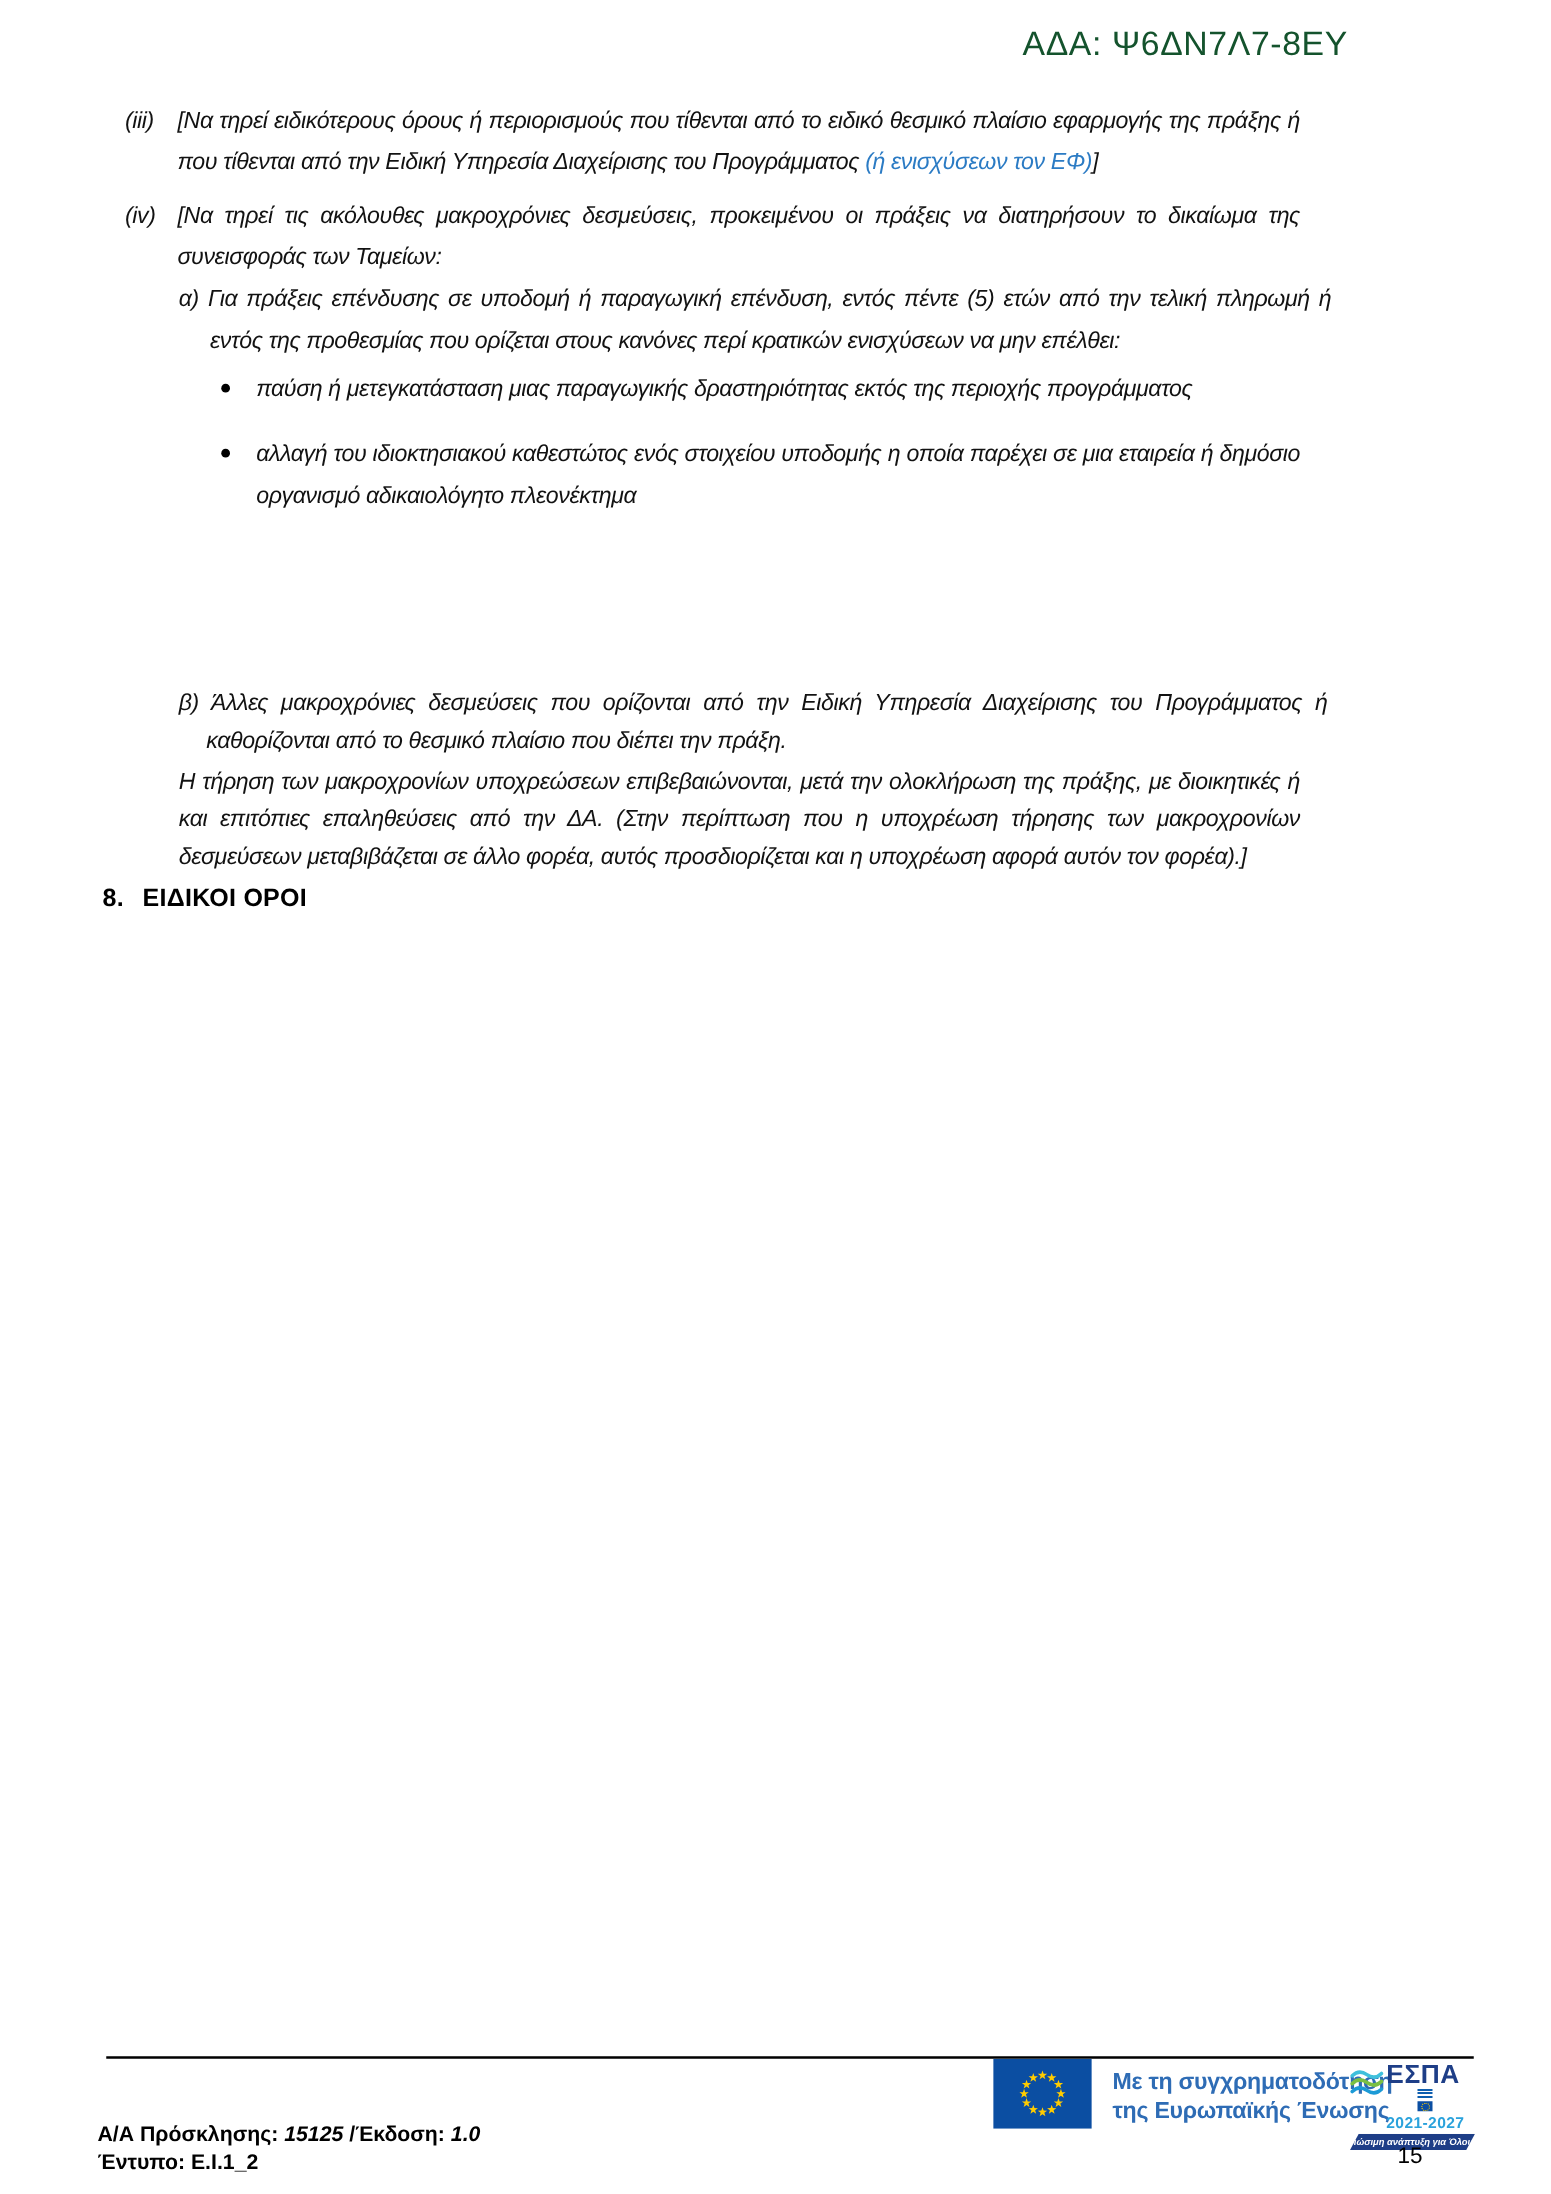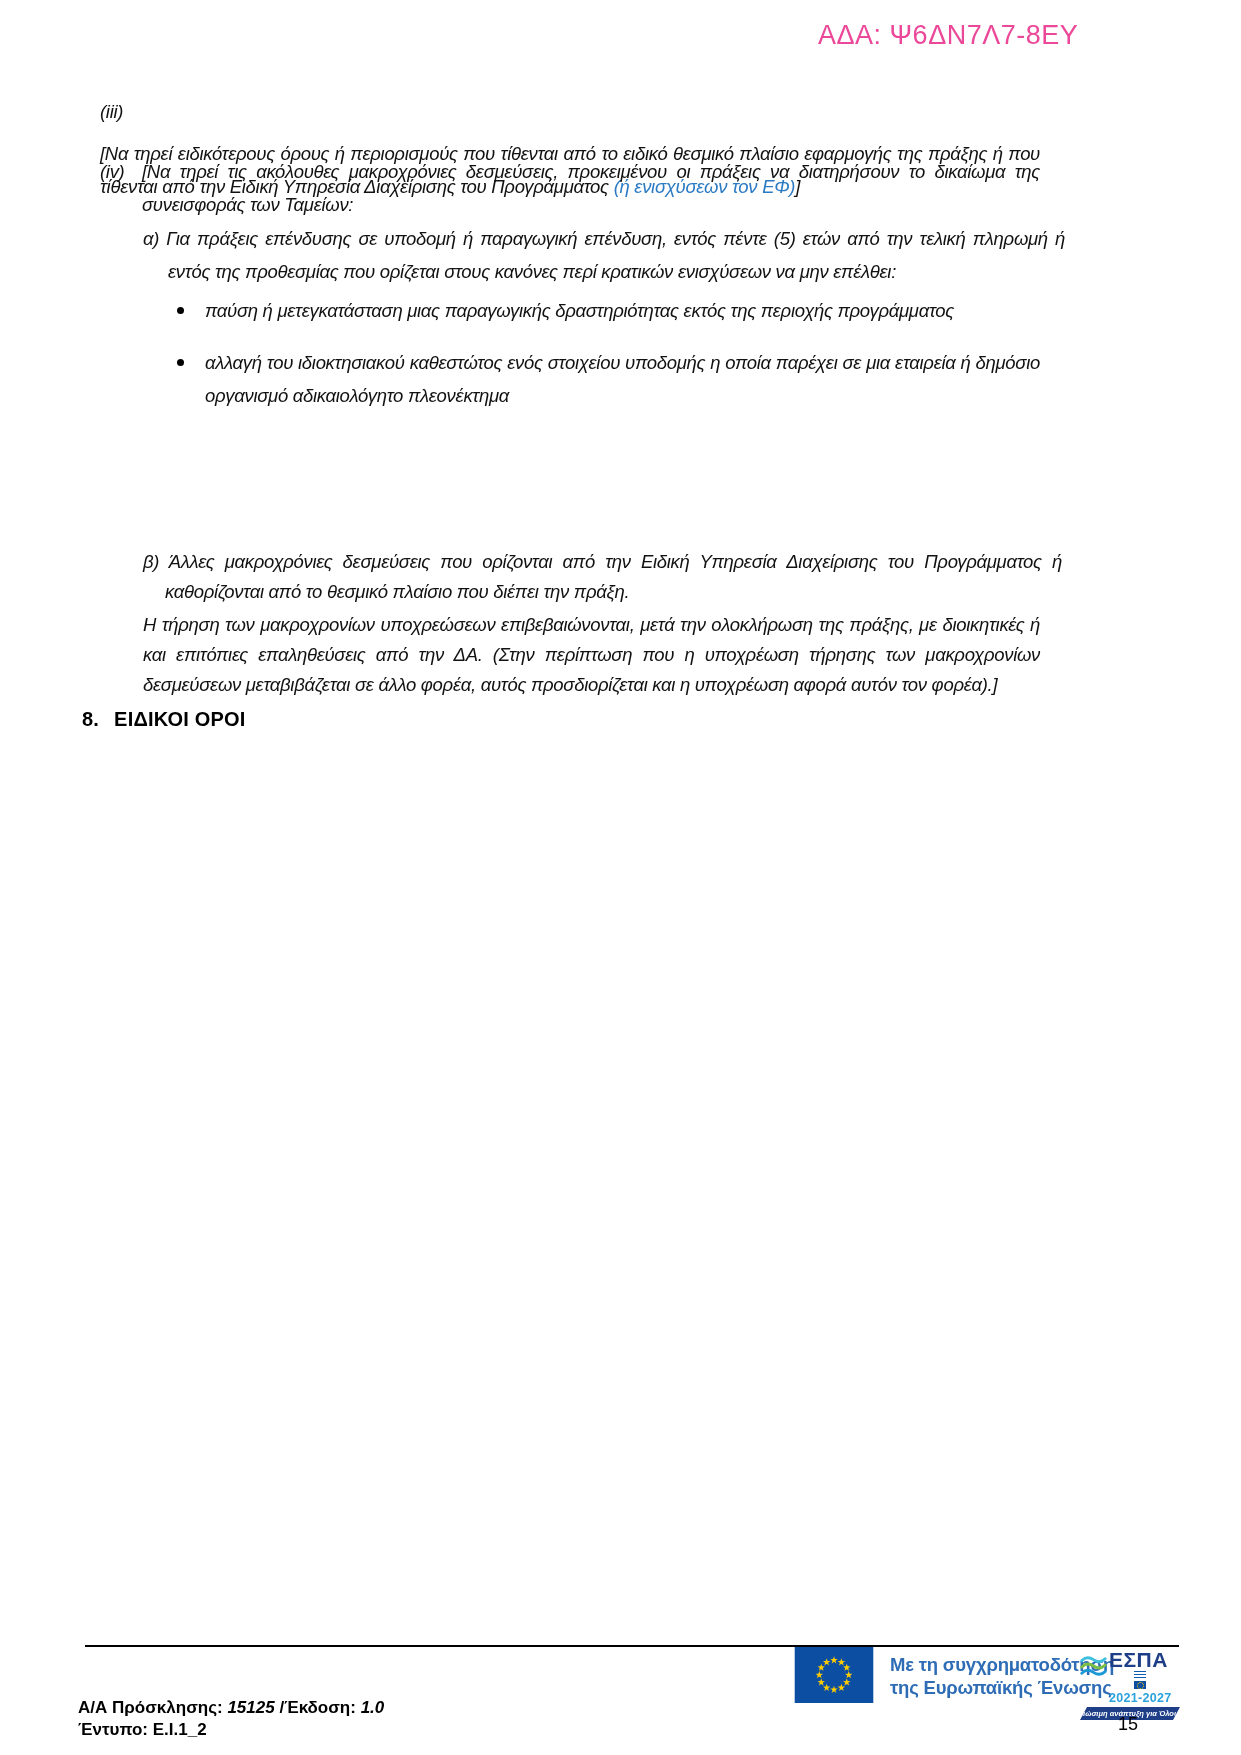--- a/index.html
+++ b/index.html
@@ -1,27 +1,27 @@
 <!DOCTYPE html>
 <html><head>
 <meta charset="utf-8">
 <style>
   html,body{margin:0;padding:0;background:#ffffff;}
   .page{position:relative;width:1241px;height:1755px;background:#fff;overflow:hidden;
         font-family:"Liberation Sans",sans-serif;color:#111;}
 
   
-  .ada{position:absolute;left:818px;top:20px;font-size:27px;letter-spacing:.5px;color:#ec4899;}
+  .ada{position:absolute;left:818px;top:20px;font-size:27px;letter-spacing:.5px;color:#14532d;}
 
   
   .btxt{font-style:italic;font-size:18.5px;letter-spacing:-.3px;color:#121212;}
   .item{position:absolute;left:100px;width:940px;display:flex;}
   .item-label{flex:0 0 42px;line-height:33px;}
   .item-text{flex:1;text-align:justify;line-height:33px;}
-  #iii{top:95px;flex-direction:column;}
+  #iii{top:79px;}
   #iv{top:155px;}
   #suba{position:absolute;top:222px;left:143px;width:897px;line-height:33px;
         text-align:justify;padding-left:25px;text-indent:-25px;}
   #bullets{position:absolute;top:294px;left:175px;width:865px;list-style:none;margin:0;padding:0;}
   #bullets li{position:relative;padding-left:30px;text-align:justify;line-height:33px;margin-bottom:19px;}
   #bullets li::before{content:"";position:absolute;left:2px;top:13px;width:7px;height:7px;
         border-radius:50%;background:#000;}
   #subb{position:absolute;top:547px;left:143px;width:897px;line-height:30px;
         text-align:justify;padding-left:22px;text-indent:-22px;}
   #closing{position:absolute;top:610px;left:143px;width:897px;line-height:30px;text-align:justify;}

